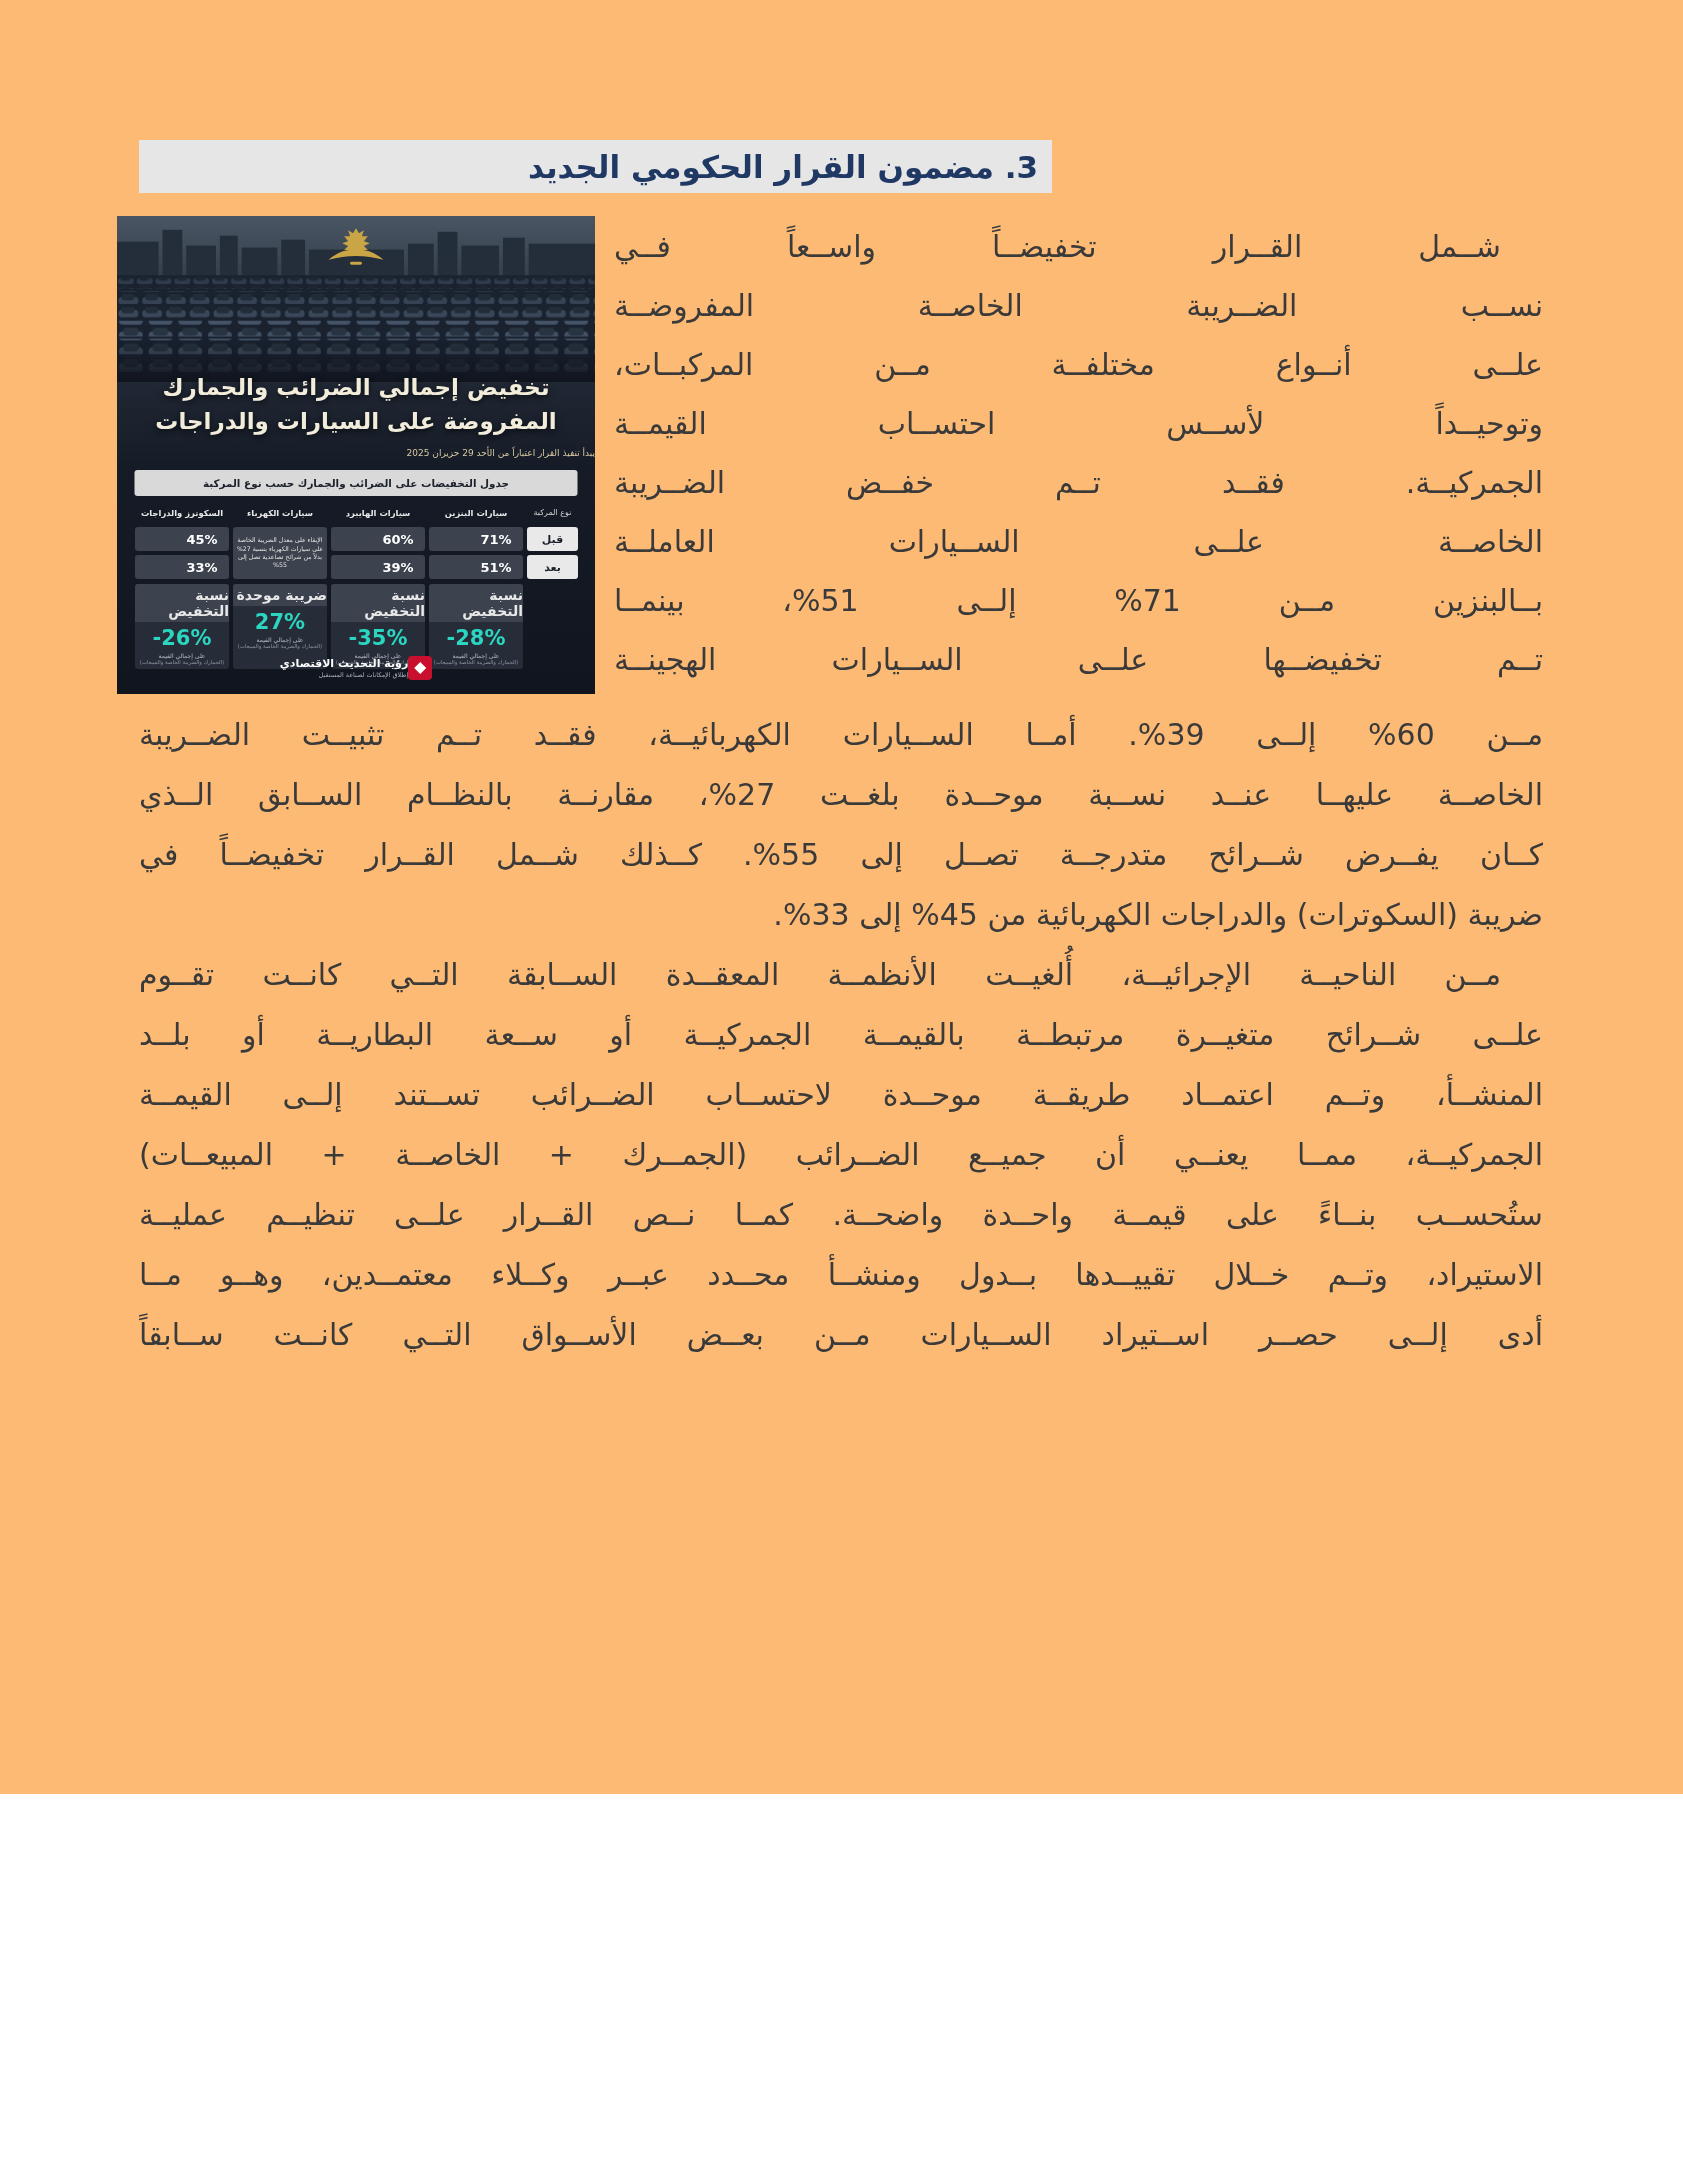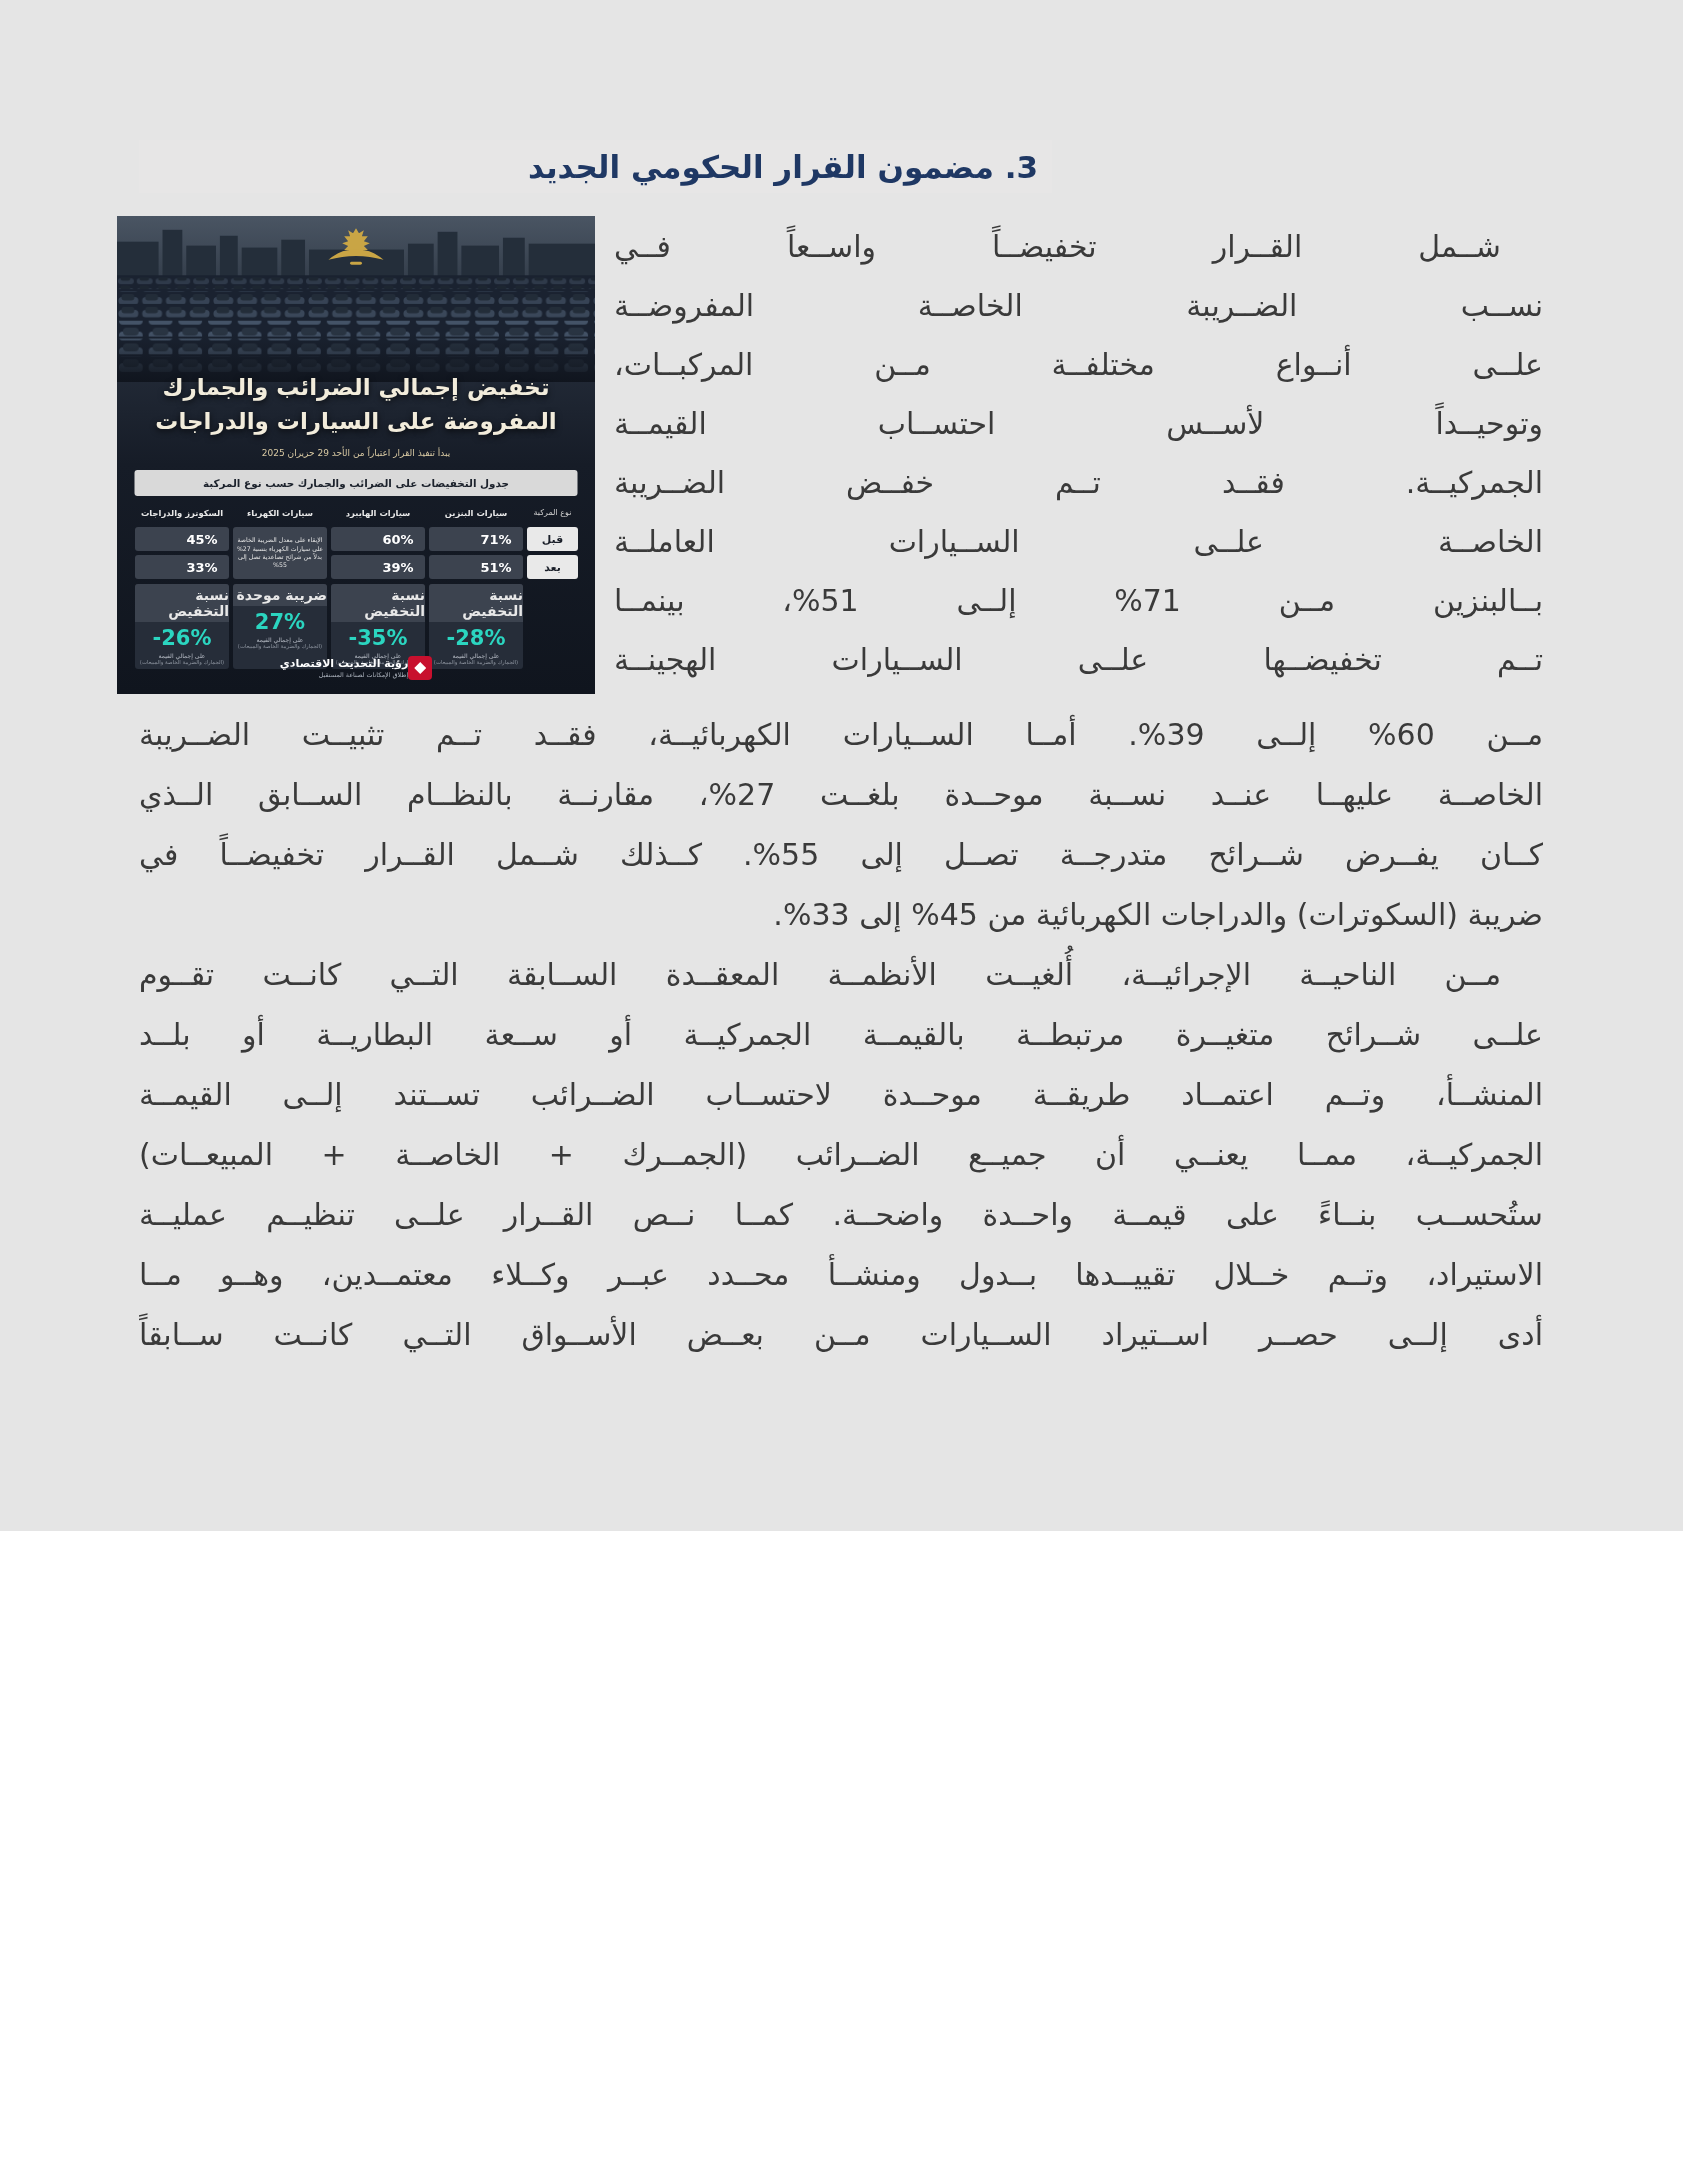--- a/index.html
+++ b/index.html
@@ -1,19 +1,19 @@
 <!DOCTYPE html>
 <html lang="ar" dir="rtl" style="--accent_teal: #2BD5C0; --heading_navy: #1F3864; --heading_bar_bg: #E7E6E6; --brand_red: #C8102E;"><head>
 <meta charset="utf-8">
 <style>
   * { margin:0; padding:0; box-sizing:border-box; }
   body { background:#ffffff; font-family:"DejaVu Sans", sans-serif; }
   .page {
-    position:relative; width:1683px; height:1531px; margin:0 auto;
-    background:#e5e5e5; direction:rtl; overflow:hidden;
+    position:relative; width:1683px; height:1794px; margin:0 auto;
+    background:#fdba74; direction:rtl; overflow:hidden;
     font-family:"DejaVu Sans", sans-serif;
   }
 
   
   .heading-bar {
     position:absolute; left:139px; top:140px; width:913px; height:53px;
     background:var(--heading_bar_bg,#e7e6e6);
     display:flex; align-items:center; padding:0 14px;
   }
   .heading-bar h2 {
@@ -41,21 +41,21 @@
     position:absolute; left:117px; top:216px; width:478px; height:478px;
     background:linear-gradient(180deg,#3a4350 0%,#232b38 30%,#161c27 52%,#10151e 100%);
     overflow:hidden; color:#fff;
   }
   .ig-photo  { position:absolute; top:0; left:0; width:478px; height:166px; display:block; }
   .ig-emblem { position:absolute; top:10px; left:50%; transform:translateX(-50%); }
   .ig-title  { position:absolute; top:154px; left:0; width:100%; text-align:center;
                font-size:23px; font-weight:bold; color:#f2ecdb; line-height:34px;
                text-shadow:0 2px 6px rgba(0,0,0,0.7); }
   .ig-title span { display:block; }
-  .ig-subtitle { position:absolute; top:232px; left:0; width:100%; text-align:center;
+  .ig-subtitle { position:absolute; top:232px; left:0; width:100%; 
                  font-size:9px; color:#d8c9a3; letter-spacing:0.3px; }
   .ig-tabletitle {
     position:absolute; top:254px; left:50%; transform:translateX(-50%);
     width:443px; height:26px; background:#d9d9d9; color:#1c222c;
     font-size:10.4px; font-weight:bold; border-radius:3px;
     display:flex; align-items:center; justify-content:center;
   }
   .ig-table {
     position:absolute; top:287px; left:18px; width:443px;
     display:grid; grid-template-columns:51px 1fr 1fr 1fr 1fr; gap:4px;

